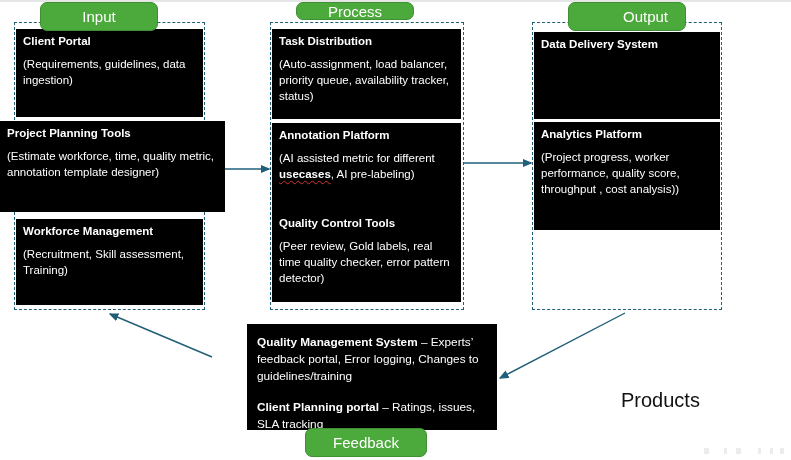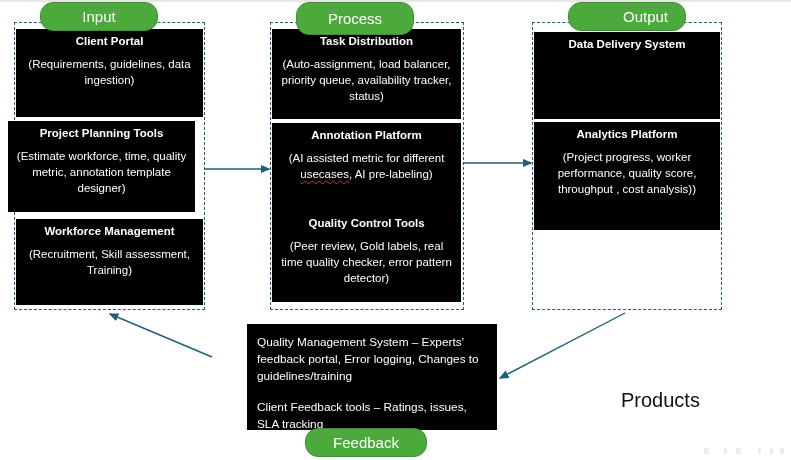--- a/index.html
+++ b/index.html
@@ -33,39 +33,38 @@
     position: absolute;
     border: 1.5px dashed #1f5f78;
     box-sizing: border-box;
     background: transparent;
   }
   
   .pill {
     position: absolute;
     background: #4ca93c;
     border: 1px solid #3f8f33;
-    border-radius: 13px;
+    border-radius: 7px;
     color: #ffffff;
     font-size: 15px;
     line-height: 1;
     display: flex;
     align-items: center;
     justify-content: center;
     box-sizing: border-box;
     z-index: 6;
     white-space: nowrap;
   }
   
   .card {
     position: absolute;
     background: #000000;
     color: #ffffff;
     box-sizing: border-box;
     padding: 5px 7px 6px 7px;
-    text-align: center;
     z-index: 4;
     overflow: hidden;
   }
   .card .title {
     font-weight: bold;
     font-size: 11.5px;
     line-height: 1.25;
     display: block;
     margin-bottom: 9px;
   }
@@ -73,41 +72,42 @@
     font-size: 11.5px;
     line-height: 1.38;
     display: block;
   }
   .squiggle {
     text-decoration: underline;
     text-decoration-style: wavy;
     text-decoration-color: #d0342c;
     text-decoration-thickness: 1px;
     text-underline-offset: 2px;
+    font-weight: bold;
   }
   
   #feedback-card {
     position: absolute;
     background: #000000;
     color: #ffffff;
     box-sizing: border-box;
     padding: 10px 10px 8px 10px;
     text-align: left;
     z-index: 4;
   }
   #feedback-card p {
     margin: 0;
     font-size: 11.8px;
     line-height: 1.42;
   }
   #feedback-card p.second {
     margin-top: 15px;
   }
   #feedback-card .lead {
-    font-weight: normal;
+    font-weight: bold;
   }
   
   #products-label {
     position: absolute;
     font-size: 20px;
     line-height: 1;
     color: #111;
     white-space: nowrap;
     z-index: 5;
   }
@@ -152,33 +152,33 @@
 
 <div class="pill" style="left:40px; top:2px; width:118px; height:29px;">
   <span>Input</span>
 </div>
 
 <div class="card" style="left:16px; top:29px; width:187px; height:88px;">
   <span class="title">Client Portal</span>
   <span class="desc">(Requirements, guidelines, data ingestion)</span>
 </div>
 
-<div class="card" style="left:8px; top:121px; width:187px; height:91px;">
+<div class="card" style="left:0; top:121px; width:225px; height:91px;">
   <span class="title">Project Planning Tools</span>
   <span class="desc">(Estimate workforce, time, quality metric, annotation template designer)</span>
 </div>
 
 <div class="card" style="left:16px; top:219px; width:187px; height:86px;">
   <span class="title">Workforce Management</span>
   <span class="desc">(Recruitment, Skill assessment, Training)</span>
 </div>
 
 <div class="group-box" style="left:270px; top:22px; width:194px; height:288px;"></div>
 
-<div class="pill" style="left:296px; top:2px; width:118px; height:33px;">
+<div class="pill" style="left:296px; top:2px; width:118px; height:18px;">
   <span>Process</span>
 </div>
 
 <div class="card" style="left:272px; top:29px; width:189px; height:90px;">
   <span class="title">Task Distribution</span>
   <span class="desc">(Auto-assignment, load balancer, priority queue, availability tracker, status)</span>
 </div>
 
 <div class="card" style="left:272px; top:123px; width:189px; height:97px;">
   <span class="title">Annotation Platform</span>
@@ -200,21 +200,21 @@
   <span class="title">Data Delivery System</span>
 </div>
 
 <div class="card" style="left:534px; top:122px; width:186px; height:108px;">
   <span class="title">Analytics Platform</span>
   <span class="desc">(Project progress, worker performance, quality score, throughput , cost analysis))</span>
 </div>
 
 <div id="feedback-card" style="left:247px; top:324px; width:250px; height:106px;">
   <p><span class="lead">Quality Management System</span><span> – Experts’ feedback portal, Error logging, Changes to guidelines/training</span></p>
-  <p class="second"><span class="lead">Client Feedback tools</span><span> – Ratings, issues, SLA tracking</span></p>
+  <p class="second"><span class="lead">Client Planning portal</span><span> – Ratings, issues, SLA tracking</span></p>
 </div>
 
 <div class="pill" style="left:305px; top:428px; width:122px; height:29px;">
   <span>Feedback</span>
 </div>
 
 <div id="products-label" style="left:621px; top:390px;">Products</div>
 
 <div id="bottom-noise"></div>
 

